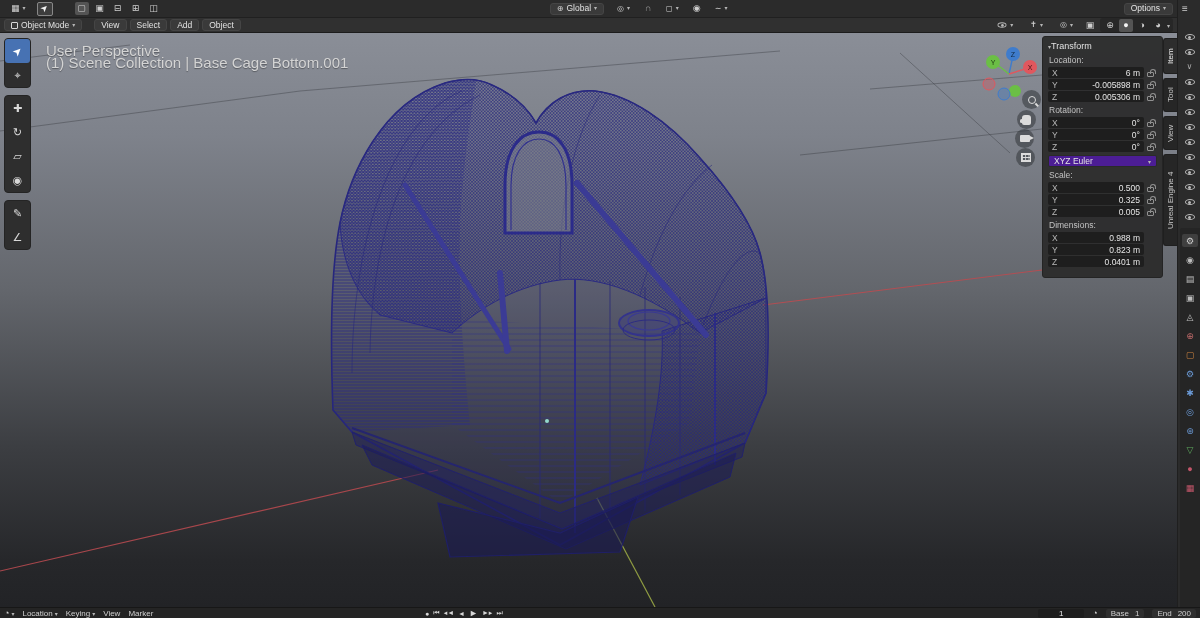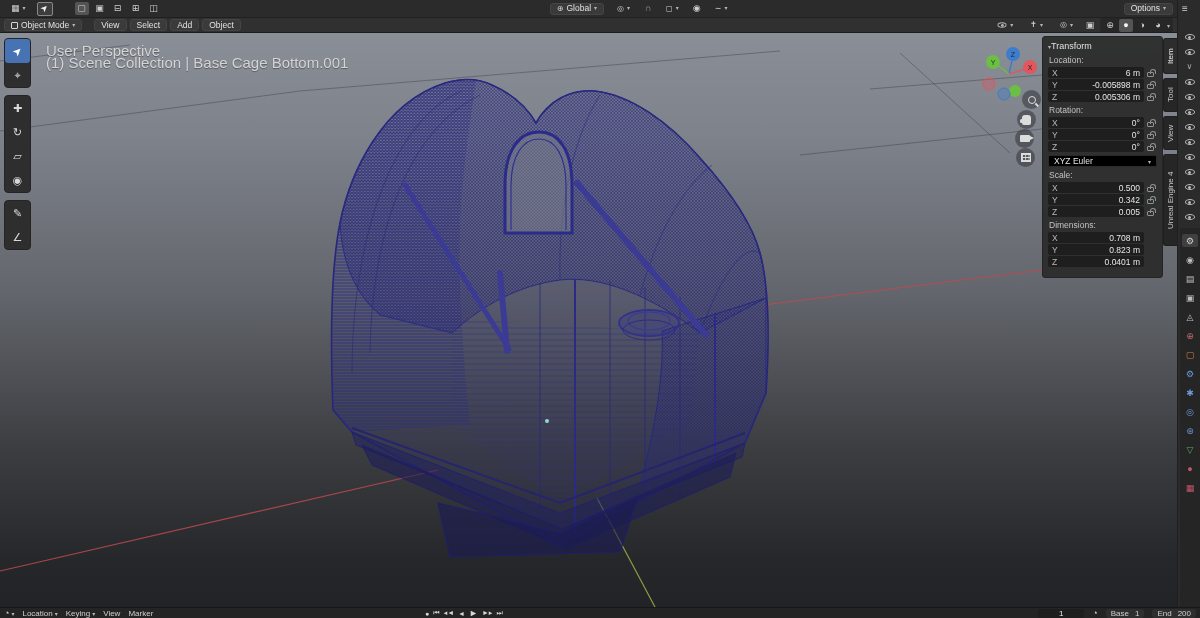--- a/index.html
+++ b/index.html
@@ -61,21 +61,21 @@
   .plabel { font-size:8.5px; color:#c3c3c3; margin:3px 0 2px 1px; }
   .frow { display:flex; align-items:center; margin-bottom:1px; }
   .field { flex:1; background:#1e1e1e; border-radius:2px; height:11px; display:flex; align-items:center;
     padding:0 4px; font-size:8.5px; }
   .field .ax { color:#b8b8b8; }
   .field .val { margin-left:auto; color:#e6e6e6; }
   .lockw { width:13px; display:flex; justify-content:center; }
   .lock { width:7px; height:5px; border:1px solid #909090; border-radius:1px; position:relative; margin-top:3px; }
   .lock::before { content:''; position:absolute; width:4px; height:4px; border:1px solid #909090; border-bottom:none;
     border-radius:3px 3px 0 0; top:-4px; left:2px; }
-  .euler { background:#000000; border:1px solid #2a2a2a; border-radius:2px; height:12px; display:flex; align-items:center;
+  .euler { background:#4c1d95; border:1px solid #2a2a2a; border-radius:2px; height:12px; display:flex; align-items:center;
     padding:0 5px; font-size:8.5px; color:#e3e3e3; margin:3px 0 1px 0; }
   .fullrow .field { margin-right:13px; }
 
   
   .vtab { position:absolute; left:1163px; width:14px; background:#262626; border:1px solid #1f1f1f;
     border-left:none; border-radius:0 3px 3px 0; color:#c9c9c9; font-size:8px;
     writing-mode:vertical-rl; transform:rotate(180deg); display:flex; align-items:center; justify-content:center; }
   .vtab.active { background:#2d2d2d; color:#eee; }
 
   
@@ -437,41 +437,41 @@
           <span class="ax">X</span>
           <span class="val">0.500</span>
         </div>
       <div class="lockw">
           <span class="lock"></span>
         </div>
     </div>
     <div class="frow">
       <div class="field">
           <span class="ax">Y</span>
-          <span class="val">0.342</span>
+          <span class="val">0.325</span>
         </div>
       <div class="lockw">
           <span class="lock"></span>
         </div>
     </div>
     <div class="frow">
       <div class="field">
           <span class="ax">Z</span>
           <span class="val">0.005</span>
         </div>
       <div class="lockw">
           <span class="lock"></span>
         </div>
     </div>
 
     <div class="plabel">Dimensions:</div>
     <div class="frow fullrow">
       <div class="field">
           <span class="ax">X</span>
-          <span class="val">0.708 m</span>
+          <span class="val">0.988 m</span>
         </div>
     </div>
     <div class="frow fullrow">
       <div class="field">
           <span class="ax">Y</span>
           <span class="val">0.823 m</span>
         </div>
     </div>
     <div class="frow fullrow">
       <div class="field">

